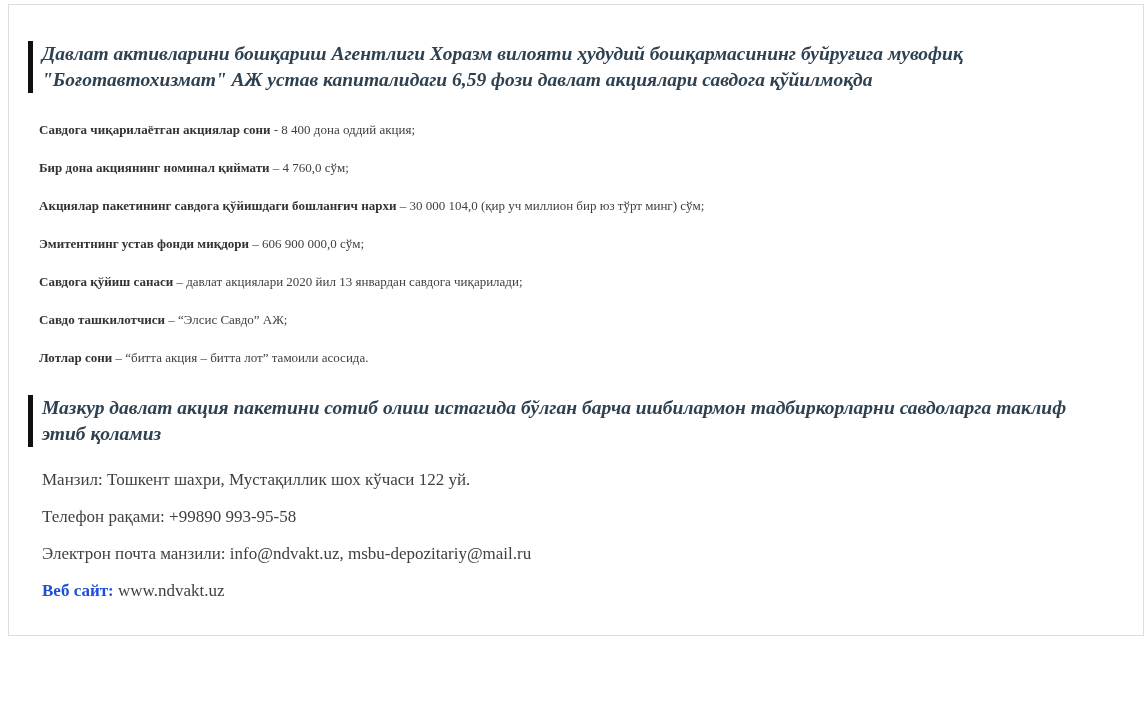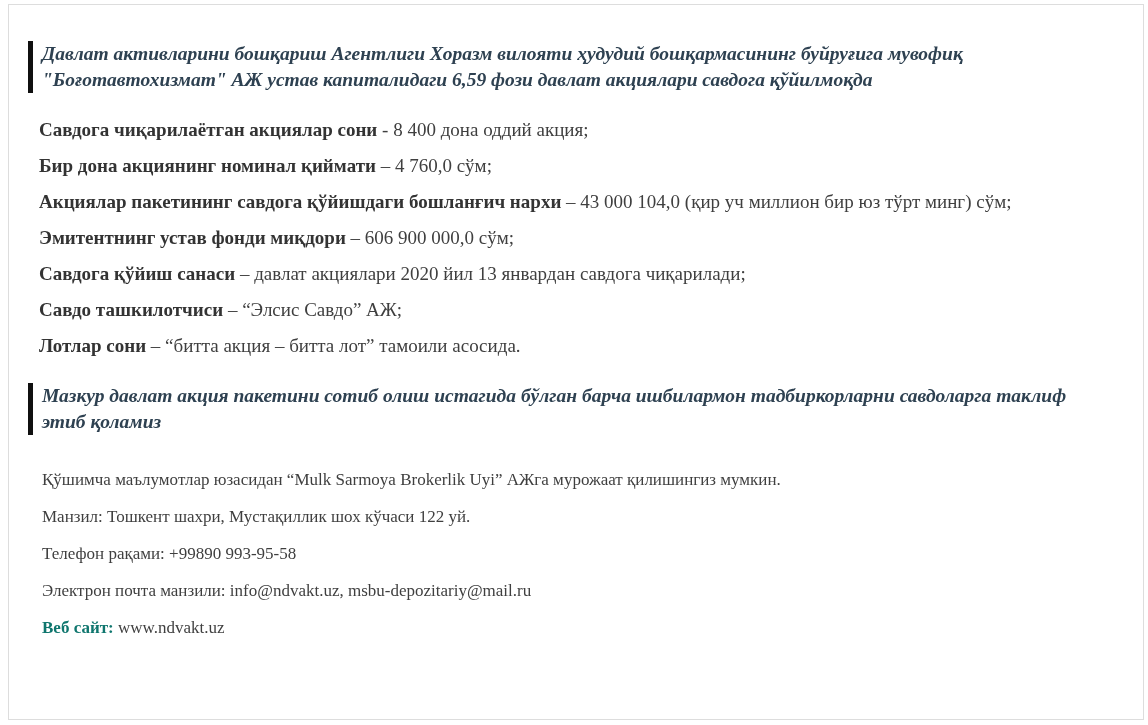--- a/index.html
+++ b/index.html
@@ -8,90 +8,89 @@
     background: #ffffff;
     width: 1148px;
     height: 725px;
     overflow: hidden;
   }
   .page-frame {
     position: absolute;
     left: 8px;
     top: 4px;
     width: 1136px;
-    height: 716px;
+    height: 632px;
     box-sizing: border-box;
     border: 1px solid #dddddd;
     background: #ffffff;
     padding: 36px 30px 0 30px;
     font-family: "Liberation Serif", "DejaVu Serif", serif;
   }
   .section-heading {
     font-family: "Liberation Serif", "DejaVu Serif", serif;
     font-style: italic;
     font-weight: bold;
     font-size: 19.5px;
     line-height: 26px;
     color: #2e4151;
     margin: 0 0 0 -11px;
     border-left: 5px solid #101010;
     padding-left: 9px;
     max-width: 1070px;
   }
   .section-heading.second {
     margin-top: 26px;
-    margin-bottom: 34px;
+    margin-bottom: 22px;
   }
   .items {
     margin-top: 26px;
   }
   .list-item {
-    font-size: 19px;
+    font-size: 13px;
     line-height: 22px;
     color: #3f3f3f;
-    margin: 8px 0 14px 0;
+    margin: 16px 0 14px 0;
   }
   .list-item strong {
     color: #333333;
   }
   .contact-line {
     font-size: 17px;
     line-height: 22px;
     color: #3f3f3f;
     margin: 0 0 15px 0;
     padding-left: 3px;
   }
   .contact-line strong {
-    color: #0f766e;
+    color: #1d4ed8;
   }
   a.doc-link {
     color: #3f3f3f;
     cursor: pointer;
   }
 </style>
 </head>
 <body>
 
 <div class="page-frame">
 
   <h1 class="section-heading">Давлат активларини бошқариш Агентлиги Хоразм вилояти ҳудудий бошқармасининг буйруғига мувофиқ "Боғотавтохизмат" АЖ устав капиталидаги 6,59 фози давлат акциялари савдога қўйилмоқда</h1>
 
   <div class="items">
     <p class="list-item"><strong>Савдога чиқарилаётган акциялар сони</strong><span> - </span><strong></strong><span>8 400 дона оддий акция;</span></p>
     <p class="list-item"><strong>Бир дона акциянинг номинал қиймати</strong><span> – </span><strong></strong><span>4 760,0 сўм;</span></p>
-    <p class="list-item"><strong>Акциялар пакетининг савдога қўйишдаги бошланғич нархи</strong><span> – </span><strong></strong><span>43 000 104,0 (қир уч миллион бир юз тўрт минг) сўм;</span></p>
+    <p class="list-item"><strong>Акциялар пакетининг савдога қўйишдаги бошланғич нархи</strong><span> – </span><strong></strong><span>30 000 104,0 (қир уч миллион бир юз тўрт минг) сўм;</span></p>
     <p class="list-item"><strong>Эмитентнинг устав фонди миқдори</strong><span> – </span><strong></strong><span>606 900 000,0 сўм;</span></p>
     <p class="list-item"><strong>Савдога қўйиш санаси</strong><span> – </span><strong></strong><span>давлат акциялари 2020 йил 13 январдан савдога чиқарилади;</span></p>
     <p class="list-item"><strong>Савдо ташкилотчиси</strong><span> – </span><strong></strong><span>“Элсис Савдо” АЖ;</span></p>
     <p class="list-item"><strong>Лотлар сони</strong><span> – </span><strong></strong><span>“битта акция – битта лот” тамоили асосида.</span></p>
   </div>
 
   <h2 class="section-heading second">Мазкур давлат акция пакетини сотиб олиш истагида бўлган барча ишбилармон тадбиркорларни савдоларга таклиф этиб қоламиз</h2>
 
   <div>
-    <p class="contact-line">Қўшимча маълумотлар юзасидан “Mulk Sarmoya Brokerlik Uyi” АЖга мурожаат қилишингиз мумкин.</p>
     <p class="contact-line">Манзил: Тошкент шахри, Мустақиллик шох кўчаси 122 уй.</p>
     <p class="contact-line">Телефон рақами: +99890 993-95-58</p>
     <p class="contact-line"><span>Электрон почта манзили: </span><a class="doc-link">info@ndvakt.uz</a><span>, </span><a class="doc-link">msbu-depozitariy@mail.ru</a></p>
     <p class="contact-line"><strong>Веб сайт: </strong><a class="doc-link">www.ndvakt.uz</a></p>
   </div>
 
 </div>
 
 </body></html>

